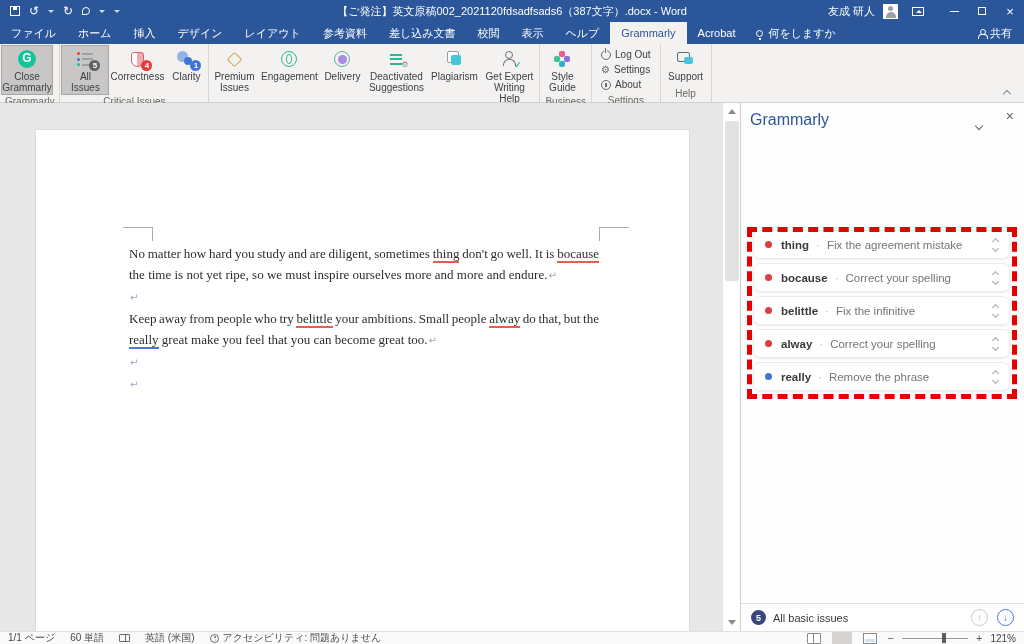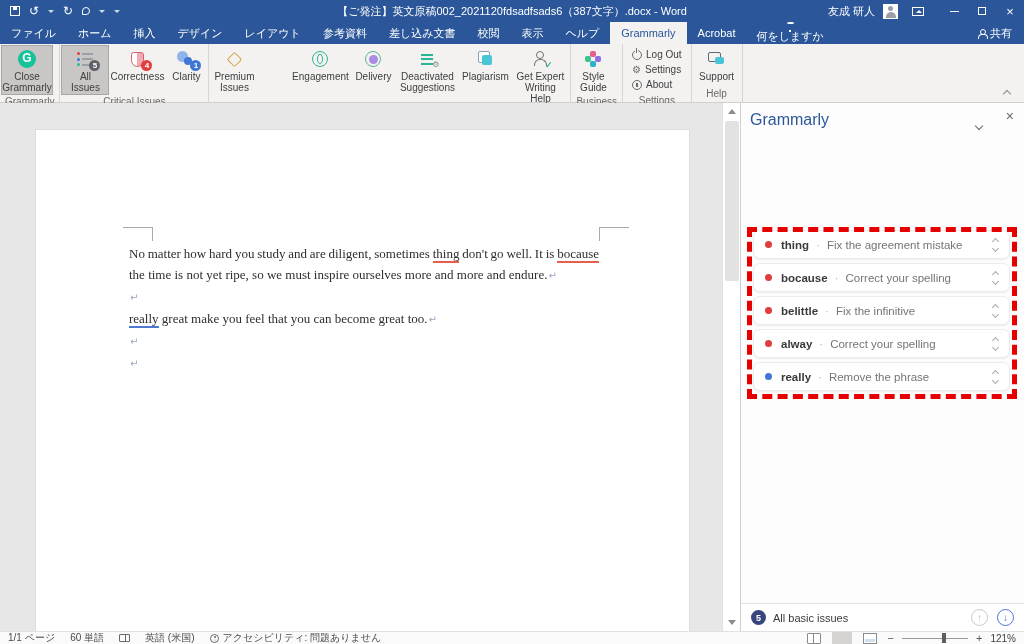--- a/index.html
+++ b/index.html
@@ -25,21 +25,21 @@
   .i-ribbonopts:after { content:""; position:absolute; left:3px; top:2px; width:0; height:0; border-left:3px solid transparent; border-right:3px solid transparent; border-bottom:3px solid #fff; }
   .winbtn { width:28px; height:22px; display:flex; align-items:center; justify-content:center; }
   .i-min { width:9px; height:1px; background:#fff; }
   .i-restore { width:8px; height:8px; border:1px solid #fff; }
   .i-close { font-size:13px; line-height:1; color:#fff; }
 
   
   .tabrow { position:absolute; top:22px; left:0; right:0; height:22px; background:#2b579a; display:flex; align-items:stretch; color:#fff; font-size:11px; }
   .tab { padding:0 11px; display:flex; align-items:center; cursor:default; white-space:nowrap; }
   .tab.active { background:#f3f2f1; color:#2b579a; }
-  .tellme { display:flex; align-items:center; gap:5px; padding:0 10px;flex-direction:column; }
+  .tellme { display:flex; align-items:center; gap:5px; padding:0 10px; }
   .i-bulb { width:7px; height:7px; border:1px solid #fff; border-radius:50%; position:relative; }
   .i-bulb:after { content:""; position:absolute; left:1.5px; top:7px; width:2px; height:2px; background:#fff; }
   .share { margin-left:auto; display:flex; align-items:center; gap:4px; padding:0 12px; }
   .i-person { width:8px; height:8px; position:relative; }
   .i-person:before { content:""; position:absolute; left:2px; top:0; width:4px; height:4px; border-radius:50%; border:1px solid #fff; }
   .i-person:after { content:""; position:absolute; left:0; top:4.5px; width:8px; height:4px; border:1px solid #fff; border-bottom:none; border-radius:4px 4px 0 0; }
 
   
   .ribbon { position:absolute; top:44px; left:0; right:0; height:59px; background:#f3f2f1; border-bottom:1px solid #d2d0ce; display:flex; align-items:stretch; }
   .rgroup { display:flex; flex-direction:column; border-right:1px solid #d8d6d4; padding:1px 1px 0; }
@@ -296,21 +296,21 @@
     </div>
 
     <div class="rgroup">
       <div class="rbuttons">
         <div class="rbtn" style="width:48px;">
           <span class="ricon">
               <span class="ic-diamond"></span>
             </span>
           <span>Premium Issues</span>
         </div>
-        <div class="rbtn" style="width:62px;margin-left:31px;">
+        <div class="rbtn" style="width:62px;">
           <span class="ricon">
               <span class="ic-ring-oval">
                 <i></i>
               </span>
             </span>
           <span>Engagement</span>
         </div>
         <div class="rbtn" style="width:44px;">
           <span class="ricon">
               <span class="ic-ring-fill">
@@ -401,20 +401,21 @@
   </div>
 
   <div class="doc-area">
     <div class="page">
       <div class="crop-tl"></div>
       <div class="crop-tr"></div>
       <div class="doc-text">
         <div class="dline just"><span>No matter how hard you study and are diligent, sometimes </span><span class="u-red">thing</span><span> don't go well. It is </span><span class="u-red">bocause</span></div>
         <div class="dline"><span>the time is not yet ripe, so we must inspire ourselves more and more and endure.</span><span class="pmark">↵</span></div>
         <div class="dline"><span class="pmark">↵</span></div>
+        <div class="dline just"><span>Keep away from people who try </span><span class="u-red">belittle</span><span> your ambitions. Small people </span><span class="u-red">alway</span><span> do that, but the</span></div>
         <div class="dline"><span class="u-blue">really</span><span> great make you feel that you can become great too.</span><span class="pmark">↵</span></div>
         <div class="dline"><span class="pmark">↵</span></div>
         <div class="dline"><span class="pmark">↵</span></div>
       </div>
     </div>
 
     <div class="v-scroll">
       <div class="sb-btn up">
           <span class="tri-up"></span>
         </div>

